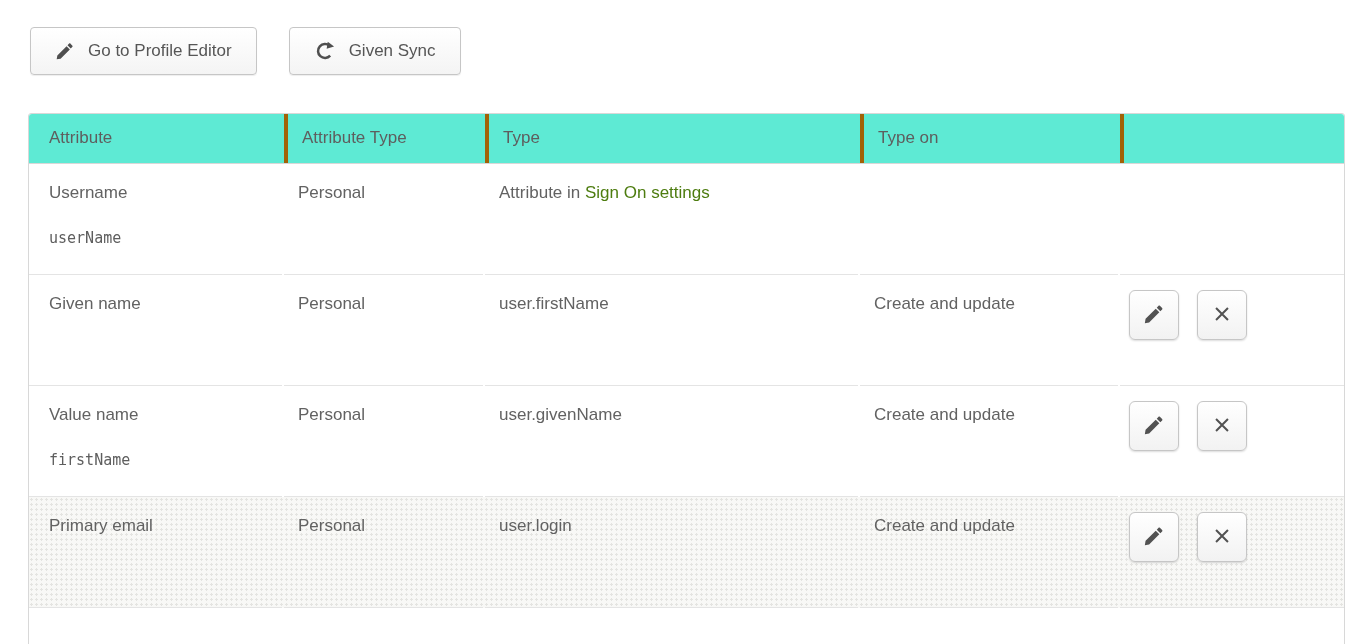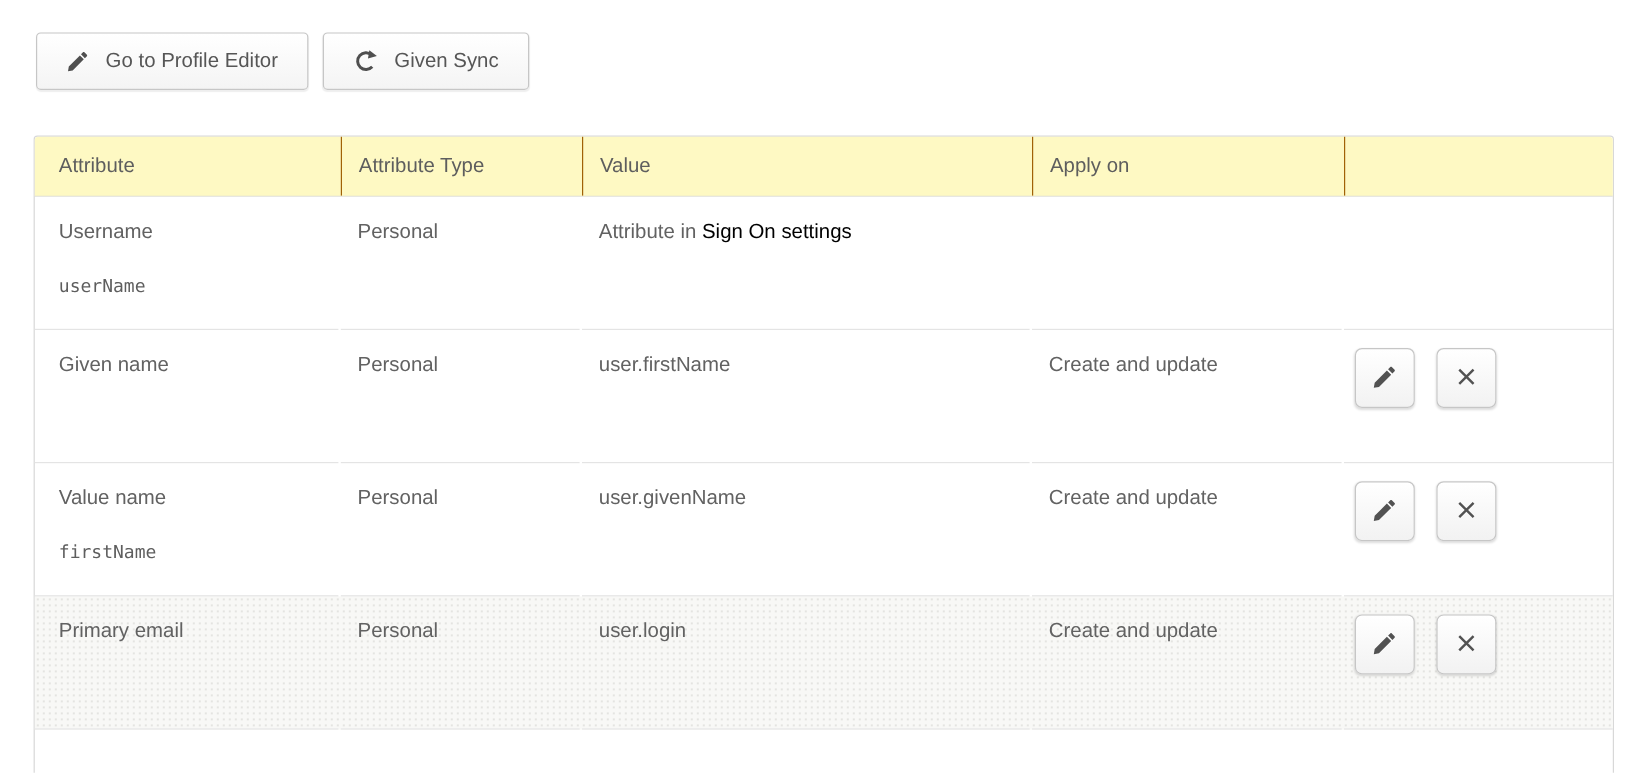--- a/index.html
+++ b/index.html
@@ -7,21 +7,21 @@
   body {
     font-family:"Liberation Sans", sans-serif;
     background:#ffffff;
     color:#5e5e5e;
     overflow:hidden;
     position:relative;
   }
   
   .toolbar {
     position:absolute; left:30px; top:27px;
-    display:flex; gap:12px;justify-content:flex-end;
+    display:flex; gap:32px;justify-content:flex-end;
   }
   .btn {
     display:inline-flex; align-items:center; gap:13px;
     height:48px; padding:0 24px;
     font-family:"Liberation Sans", sans-serif;
     font-size:17px; color:#565656;
     background:linear-gradient(#ffffff, #f4f4f4);
     border:1px solid #c6c6c6;
     border-radius:4px;
     box-shadow:0 1px 1px rgba(0,0,0,0.07);
@@ -37,48 +37,48 @@
     border-radius:3px;
     background:#ffffff;
   }
   .grid {
     display:grid;
     grid-template-columns:253px 199px 373px 258px 1fr;
     column-gap:2px;
   }
   .thead {
     height:50px;
-    background:#fef9c3;
+    background:#5eead4;
     border-bottom:1px solid #d8d8d8;
     border-radius:3px 3px 0 0;
   }
   .thead .cell {
     padding:14px 14px 0 14px;
     font-size:17px; color:#5e5e5e;
   }
   .thead .cell:first-child { padding-left:20px; }
-  .thead .cell + .cell { border-left:1px solid #a16207; }
+  .thead .cell + .cell { border-left:4px solid #a16207; }
   .trow { height:111px; }
   .trow .cell {
     padding:19px 14px 12px 14px;
     border-bottom:1px solid #e4e4e4;
     font-size:17px; color:#626262;
   }
   .trow .cell:first-child { padding-left:20px; }
   .trow.highlight {
     background-color:#f8f8f6;
     background-image:radial-gradient(#e4e4e1 1px, rgba(0,0,0,0) 1.1px);
     background-size:5px 5px;
   }
   .attr-name {
     margin-top:26px;
     font-family:"DejaVu Sans Mono", monospace;
     font-size:15px; color:#5e5e5e;
   }
-  .link { color:#000000; text-decoration:none; cursor:pointer; }
+  .link { color:#4d7c0f; text-decoration:none; cursor:pointer; }
   .cell-actions {
     padding:15px 0 0 9px !important;
     display:flex; gap:18px; align-items:flex-start;
   }
   .icon-btn {
     width:50px; height:50px;
     display:inline-flex; align-items:center; justify-content:center;
     background:linear-gradient(#ffffff, #f2f2f2);
     border:1px solid #c6c6c6;
     border-radius:6px;
@@ -108,22 +108,22 @@
     </span>
     <span>Given Sync</span>
   </button>
 </div>
 
 <div class="table">
 
   <div class="grid thead">
     <div class="cell">Attribute</div>
     <div class="cell">Attribute Type</div>
-    <div class="cell">Value</div>
-    <div class="cell">Apply on</div>
+    <div class="cell">Type</div>
+    <div class="cell">Type on</div>
     <div class="cell"></div>
   </div>
 
   <div class="grid trow">
     <div class="cell">
       <div>Username</div>
       <div class="attr-name">userName</div>
     </div>
     <div class="cell">Personal</div>
     <div class="cell">

